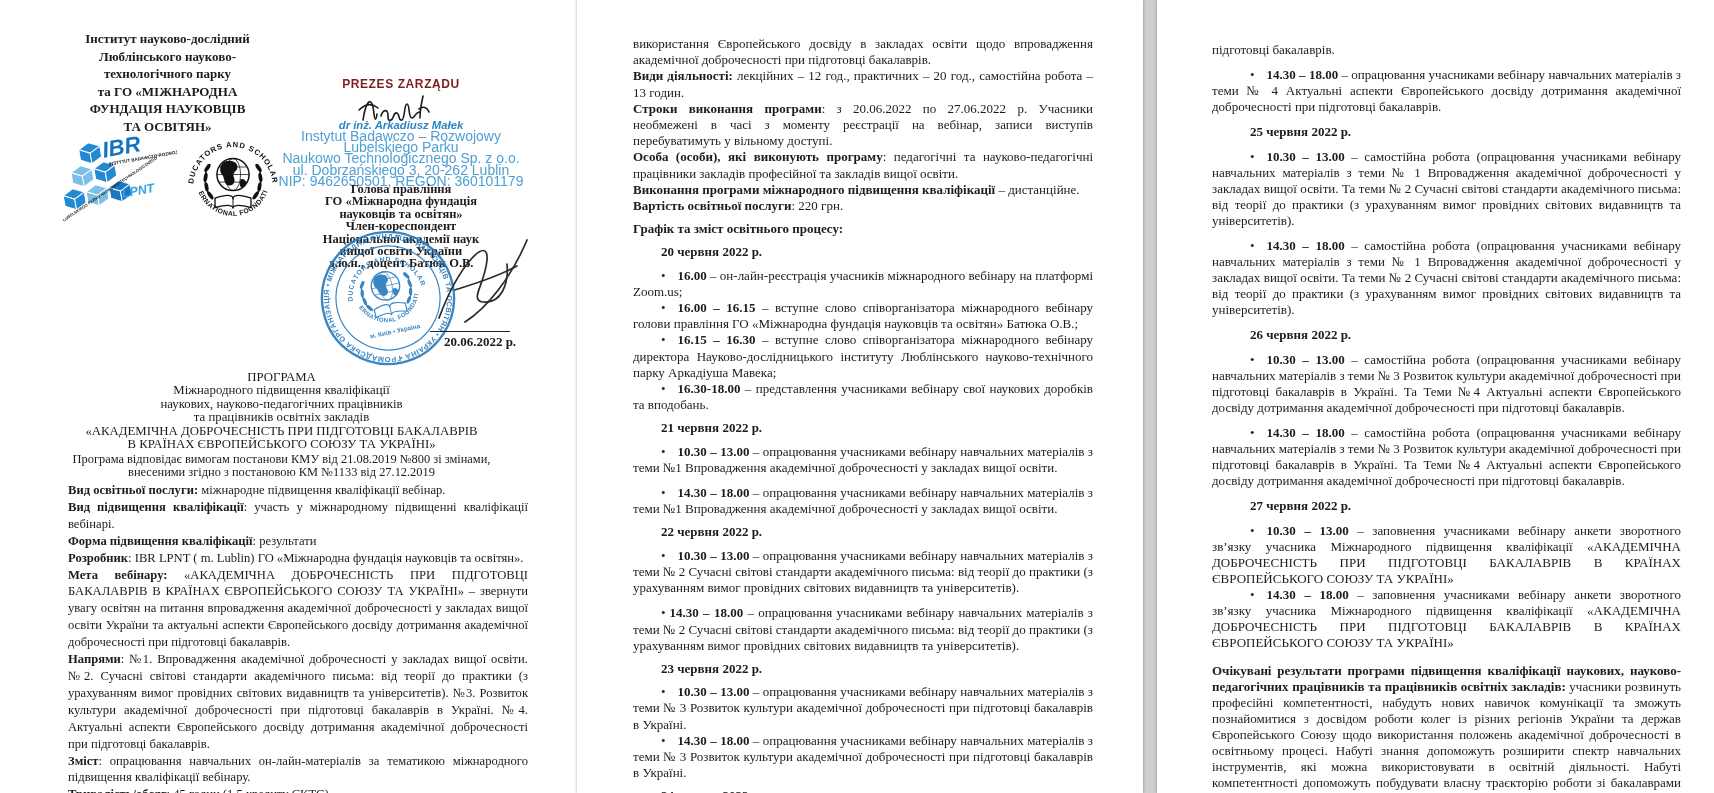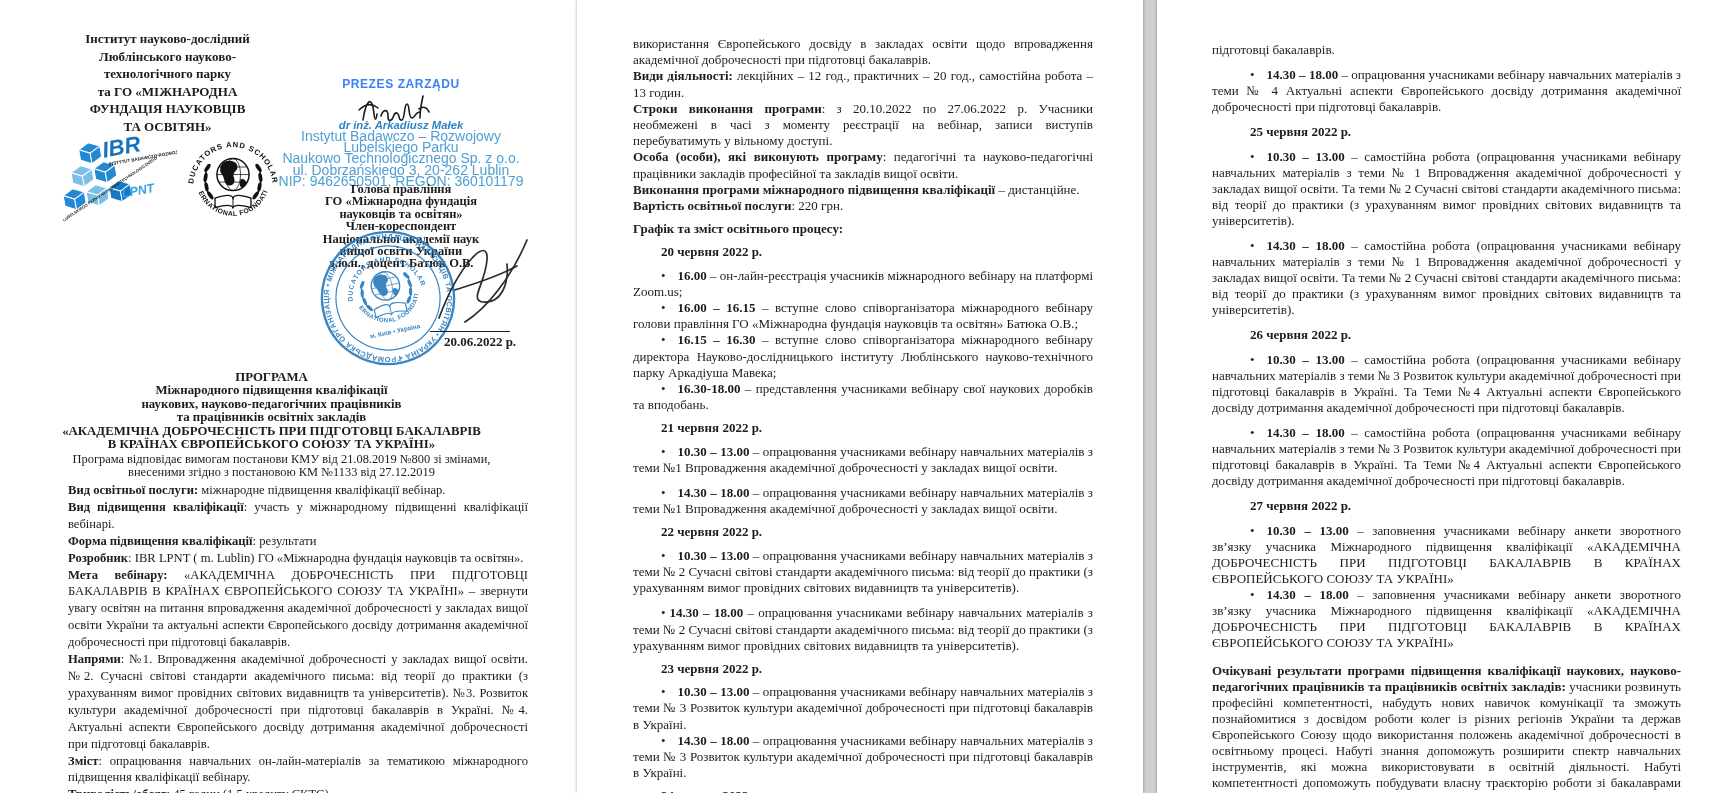--- a/index.html
+++ b/index.html
@@ -10,30 +10,30 @@
   #page1{left:0;width:580px;}
   #page2{left:577px;width:566px;padding:36px 50px 0 56px;font-size:13px;line-height:16.2px;}
   #page3{left:1157px;width:557px;padding:42px 33px 0 55px;font-size:13px;line-height:16px;}
   .pre{white-space:pre-line;}
   
   #page1 .abs{position:absolute;}
   .org{left:50px;top:30px;width:235px;text-align:center;font-weight:bold;font-size:13px;line-height:17.5px;}
   .logos{left:50px;top:132px;width:235px;display:flex;justify-content:center;align-items:flex-start;gap:8px;}
   .approve{left:262px;top:31px;width:278px;text-align:center;font-weight:bold;font-size:12.6px;line-height:14px;}
   .bluestamp{left:262px;top:77px;width:278px;text-align:center;font-family:"Liberation Sans",sans-serif;}
-  .prezes{color:#3b82f6;font-size:12px;letter-spacing:.6px;font-weight:bold;}
+  .prezes{color:#7f1d1d;font-size:12px;letter-spacing:.6px;font-weight:bold;}
   .amalek{display:block;margin:-3px auto -7px;}
   .drline{color:#2d85c6;font-size:11.3px;font-style:italic;font-weight:bold;}
   .addr{color:#4f9fd3;font-size:14px;line-height:11.2px;}
   .chair{left:262px;top:183px;width:278px;text-align:center;font-weight:bold;font-size:12.5px;line-height:12.4px;}
   .stampwrap{left:318px;top:228px;width:140px;height:140px;opacity:.92;transform:rotate(-12deg);}
   .flourish{left:425px;top:226px;}
   .sigline{left:430px;top:331px;width:80px;border-top:1.6px solid #222;height:0;}
   .sigdate{left:428px;top:334px;width:104px;font-weight:bold;font-size:13px;text-align:center;}
-  .title{left:28px;top:371px;width:487px;text-align:center;font-weight:bold;font-size:12.8px;line-height:13.4px;}
+  .title{left:38px;top:371px;width:487px;text-align:center;font-weight:normal;font-size:12.8px;line-height:13.4px;}
   .subtitle{left:38px;top:453px;width:487px;text-align:center;font-size:12.4px;line-height:13.2px;}
   .body1{left:68px;top:482px;width:460px;font-size:12.6px;line-height:16.9px;text-align:justify;}
   .body1 p{margin:0;}
   
   #page2 p,#page3 p{margin:0;text-align:justify;}
   .sched-title{text-align:left;font-weight:bold;margin-top:7px !important;}
   .date{font-weight:bold;text-align:left !important;}
   #page2 .date{text-indent:28px;margin-top:7px !important;margin-bottom:7px !important;}
   #page3 .date{text-indent:38px;margin-top:9px !important;margin-bottom:9px !important;}
   #page2 .bullet{text-indent:28px;}
@@ -213,21 +213,21 @@
     <p><b>Напрями</b><span>: №1. Впровадження академічної доброчесності у закладах вищої освіти. №2. Сучасні світові стандарти академічного письма: від теорії до практики (з урахуванням вимог провідних світових видавництв та університетів). №3. Розвиток культури академічної доброчесності при підготовці бакалаврів в Україні. №4. Актуальні аспекти Європейського досвіду дотримання академічної доброчесності при підготовці бакалаврів.</span></p>
     <p><b>Зміст</b><span>: опрацювання навчальних он-лайн-матеріалів за тематикою міжнародного підвищення кваліфікації вебінару.</span></p>
     <p><b>Тривалість/обсяг</b><span>: 45 годин (1,5 кредиту ЄКТС).</span></p>
 
   </div>
 </div>
 
 <div class="page" id="page2">
   <p>використання Європейського досвіду в закладах освіти щодо впровадження академічної доброчесності  при підготовці бакалаврів.</p>
   <p><b>Види діяльності:</b><span> лекційних – 12 год., практичних – 20 год., самостійна робота – 13 годин.</span></p>
-  <p><b>Строки виконання програми</b><span>: з 20.10.2022 по 27.06.2022 р. Учасники необмежені в часі з моменту реєстрації на вебінар, записи виступів перебуватимуть у вільному доступі.</span></p>
+  <p><b>Строки виконання програми</b><span>: з 20.06.2022 по 27.06.2022 р. Учасники необмежені в часі з моменту реєстрації на вебінар, записи виступів перебуватимуть у вільному доступі.</span></p>
   <p><b>Особа (особи), які виконують програму</b><span>: педагогічні та науково-педагогічні працівники закладів професійної та закладів вищої освіти.</span></p>
   <p><b>Виконання програми міжнародного підвищення кваліфікації</b><span> – дистанційне.</span></p>
   <p><b>Вартість освітньої послуги</b><span>: 220 грн.</span></p>
 
   <p class="sched-title">Графік та зміст освітнього процесу:</p>
 
   <div class="day">
     <p class="date">20 червня 2022 р.</p>
     <p class="bullet"><span class="dot">•</span><b>16.00</b><span> – он-лайн-реєстрація учасників міжнародного вебінару на платформі Zoom.us;</span></p>
     <p class="bullet"><span class="dot">•</span><b>16.00 – 16.15</b><span> – вступне слово співорганізатора міжнародного вебінару голови правління ГО «Міжнародна фундація науковців та освітян» Батюка О.В.;</span></p>

